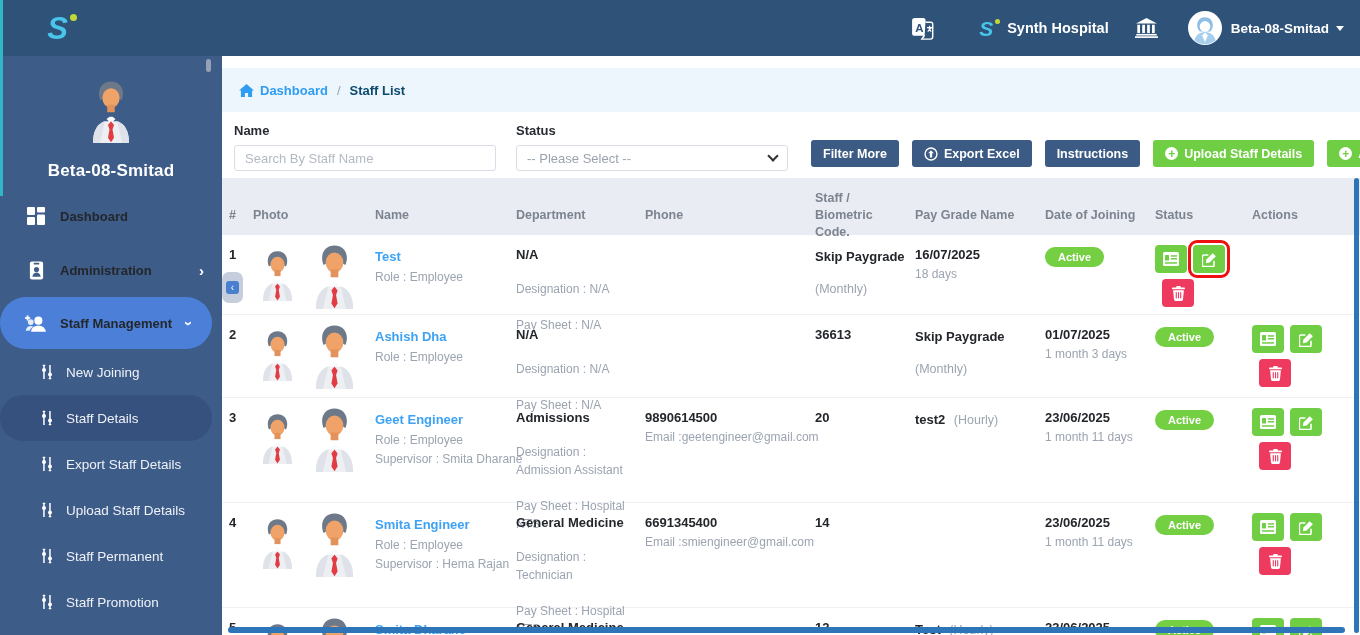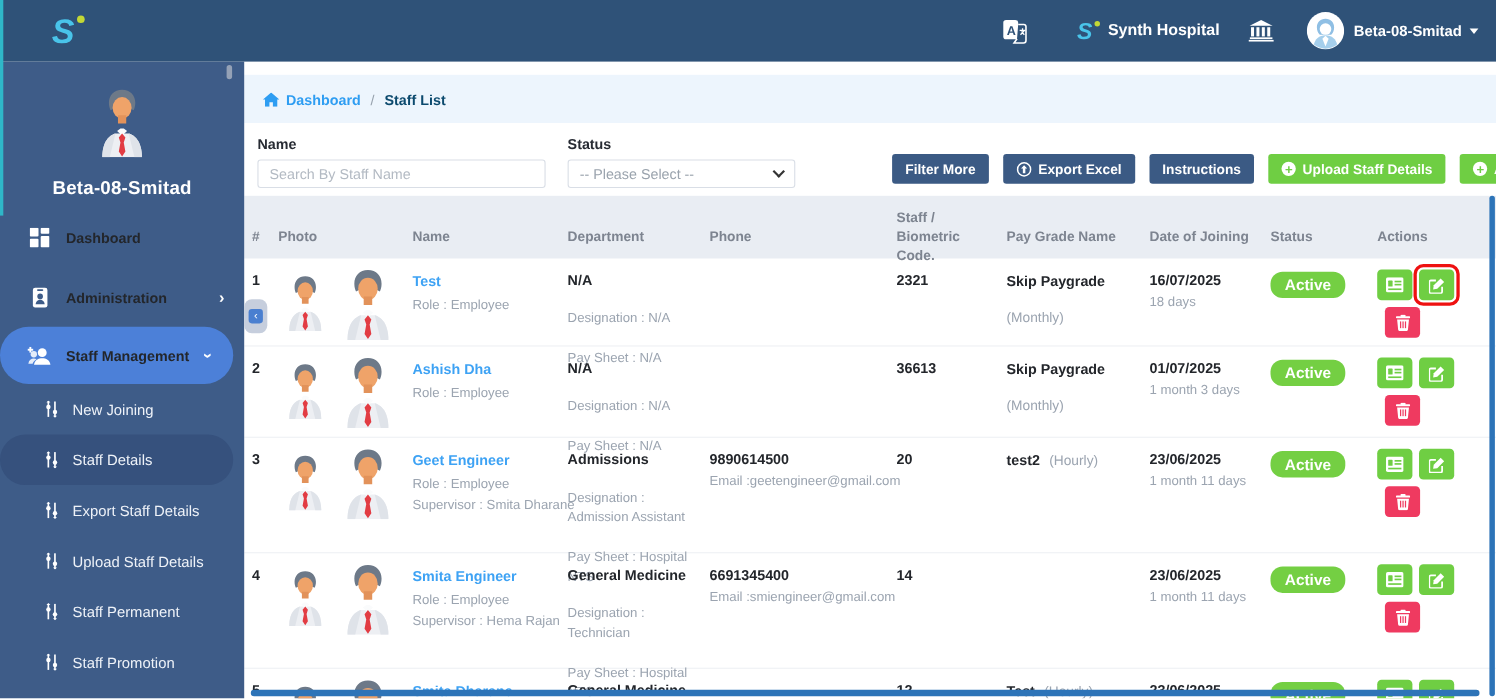--- a/index.html
+++ b/index.html
@@ -69,21 +69,21 @@
   .bc-current { color:#0c4a6e; }
 
   .filters { position:absolute; top:56px; left:0; right:0; height:66px; background:#fff; }
   .field { position:absolute; top:11px; }
   .field-name { left:12px; }
   .field-status { left:294px; }
   .field label { display:block; font-size:13px; font-weight:bold; color:#272b33; margin-bottom:7px; }
   .field input { width:262px; height:26px; border:1px solid #d9dee6; border-radius:3px;
     padding:0 10px; font-size:13px; color:#333; font-family:inherit; outline:none; }
   .field input::placeholder { color:#b3bac3; }
-  .select-box { width:207px; height:26px; border:1px solid #d9dee6; border-radius:3px;
+  .select-box { width:272px; height:26px; border:1px solid #d9dee6; border-radius:3px;
     display:flex; align-items:center; padding:0 10px; font-size:13px; color:#9aa3ad;
     cursor:pointer; justify-content:space-between; background:#fff; }
   .sel-chev { width:8px; height:8px; border-right:2px solid #333; border-bottom:2px solid #333;
     transform:rotate(45deg); margin-top:-4px; }
 
   .toolbar { position:absolute; left:589px; top:28px; display:flex; gap:13px; align-items:center; }
   .btn { height:27px; display:inline-flex; align-items:center; gap:6px; padding:0 12px;
     border:none; border-radius:3px; color:#fff; font-size:12.5px; font-weight:bold;
     font-family:inherit; cursor:pointer; white-space:nowrap; }
   .btn.blue { background:#3b5a84; }
@@ -109,21 +109,21 @@
   .avatar.sm svg { width:37px; height:51px; margin-top:6px; }
   .avatar.lg svg { width:47px; height:65px; }
   .link { color:#3da2f4; font-weight:bold; font-size:13px; text-decoration:none; cursor:pointer; }
   .main { font-weight:bold; color:#23262b; font-size:13px; }
   .subline { color:#9ba4b0; font-size:12px; margin-top:5px; white-space:nowrap; }
   .subline.wrap { white-space:normal; line-height:1.5; margin-top:18px; }
   .email { white-space:nowrap; }
   .note { color:#9ba4b0; font-size:12.5px; }
   .note.block { display:block; margin-top:17px; }
   .note.inline { margin-left:4px; }
-  .pill { background:#74cf43; color:#fff; font-size:14px; font-weight:bold;
+  .pill { background:#74cf43; color:#fff; font-size:11px; font-weight:bold;
     border-radius:11px; padding:4px 13px; display:inline-block; }
   .c-actions { display:flex; flex-wrap:wrap; width:84px; gap:6px; padding-top:10px;
     align-content:flex-start; }
   .abtn { width:32px; height:28px; border:none; border-radius:4px; cursor:pointer;
     display:inline-flex; align-items:center; justify-content:center; padding:0; }
   .abtn.green { background:#6fce43; }
   .abtn.red { background:#ef3a60; margin-left:7px; }
   .abtn.edit.annotated { outline:3px solid #ee1111; outline-offset:2px; }
 
   
@@ -414,21 +414,20 @@
       <div class="main">N/A</div>
       <div class="sublines">
             <div class="subline wrap">Designation : N/A</div>
             <div class="subline wrap">Pay Sheet : N/A</div>
           </div>
     </div>
     <div class="cell c-phone">
       
       
     </div>
-    <div class="cell c-code main">2321</div>
     <div class="cell c-pay">
       <span class="main">Skip Paygrade</span>
       <span class="note block">(Monthly)</span>
     </div>
     <div class="cell c-doj">
       <div class="main">16/07/2025</div>
       <div class="subline">18 days</div>
     </div>
     <div class="cell c-status">
       <span class="pill">Active</span>

